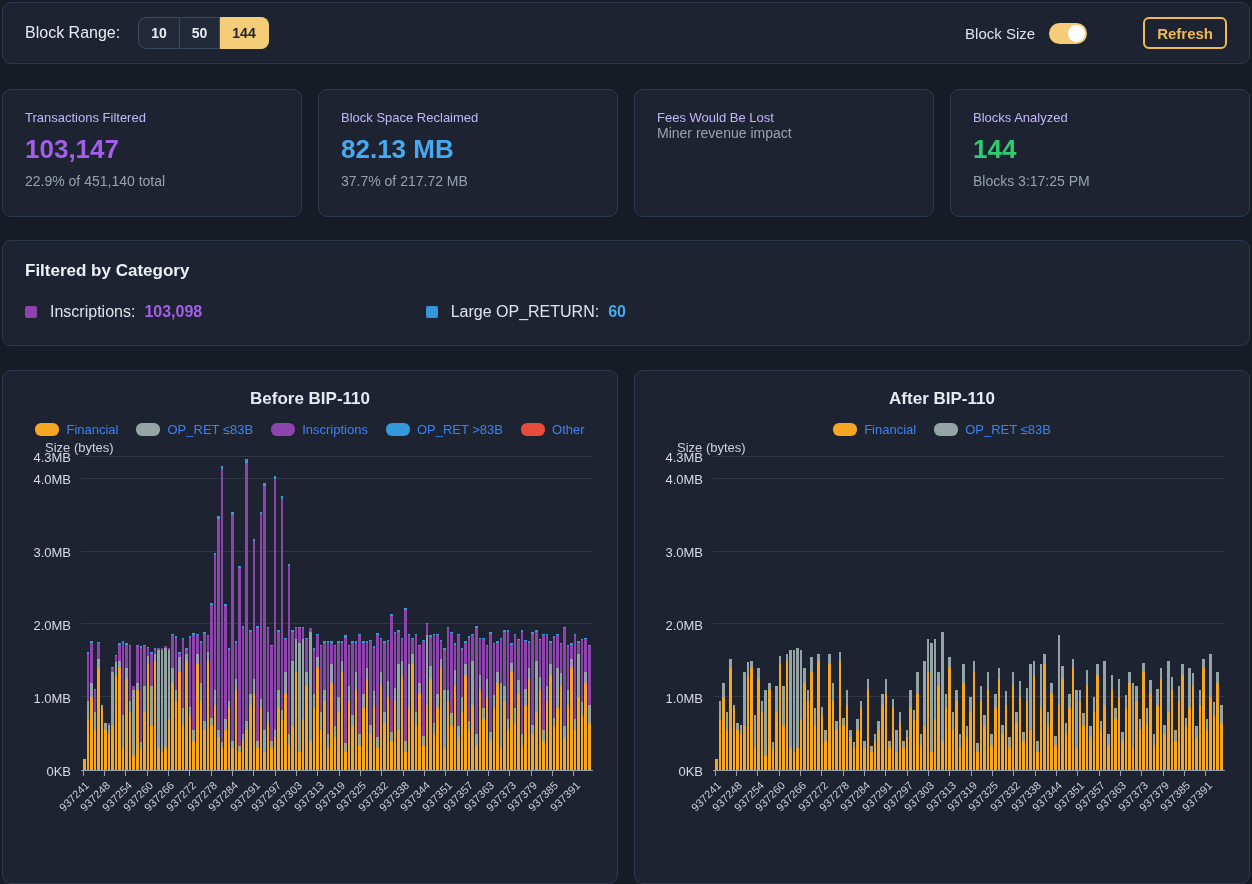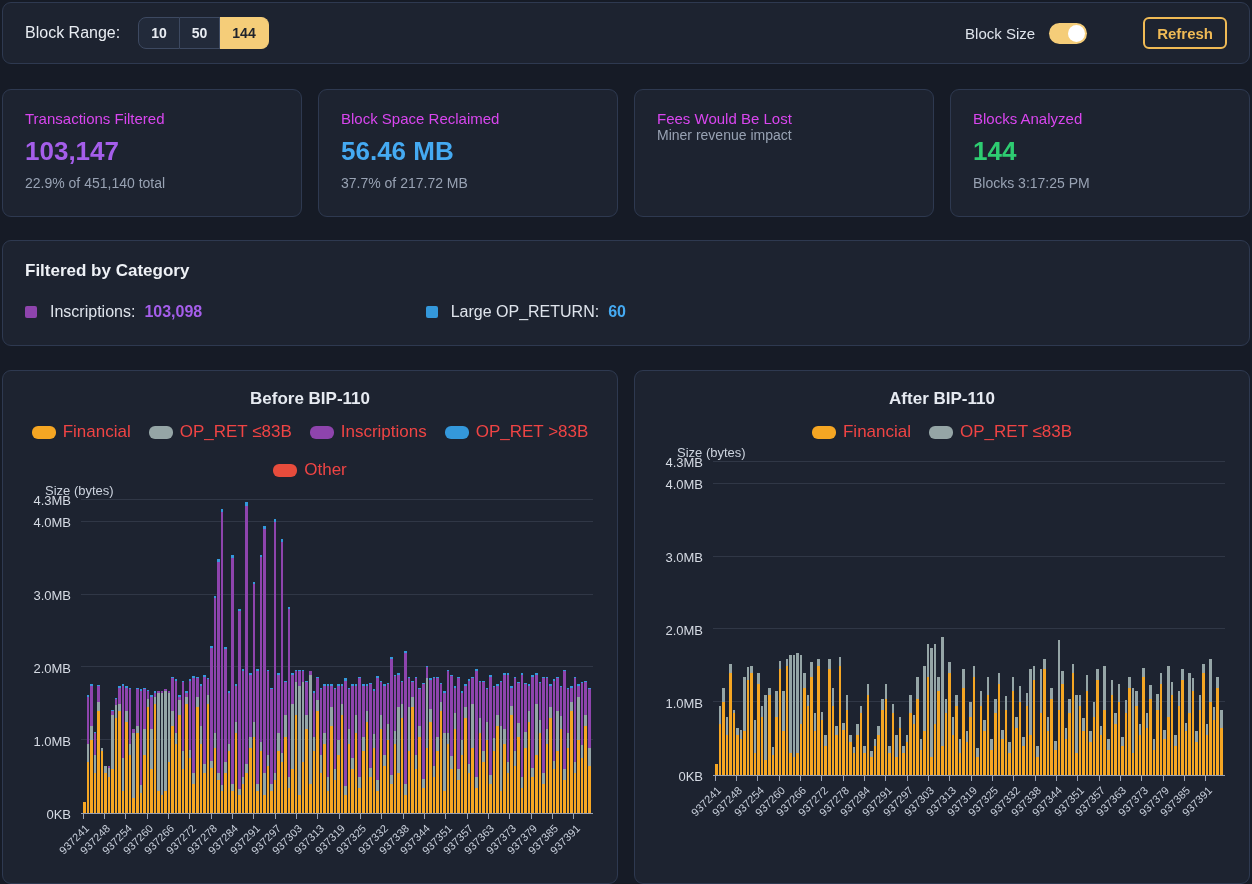--- a/index.html
+++ b/index.html
@@ -53,21 +53,21 @@
     border:2px solid #efba55; border-radius:6px;
     color:#efba55; font-size:15px; font-weight:bold;
     cursor:pointer; font-family:inherit;
   }
   
   .stats-row {
     margin-top:25px;
     display:grid; grid-template-columns:repeat(4,1fr); gap:16px;
   }
   .stat-card { height:128px; padding:20px 22px; }
-  .stat-title { font-size:15px; color:#d946ef; }
+  .stat-title { font-size:13px; color:#c4b5fd; }
   .stat-value { font-size:26px; font-weight:bold; margin:9px 0 8px; }
   .stat-sub { font-size:14px; color:#98a2b3; }
   
   .cat-panel { margin-top:23px; padding:20px 22px 24px; }
   .cat-title { font-size:17px; font-weight:bold; color:#eef1f6; }
   .cat-items { margin-top:22px; display:grid; grid-template-columns:1fr 1fr 1fr; }
   .cat-item { display:flex; align-items:center; font-size:16px; color:#dfe4ec; }
   .cat-swatch { width:12px; height:12px; border-radius:2px; margin-right:13px; flex:none; }
   .cat-value { font-weight:bold; margin-left:9px; }
   
@@ -77,21 +77,21 @@
     height:514px;
   }
   .chart-panel { padding:18px 14px 0 14px; overflow:hidden; }
   .chart-title { text-align:center; font-size:17px; font-weight:bold; color:#e6eaf1; }
   .chart-legend {
     margin-top:13px;
     display:flex; justify-content:center; align-items:center; gap:18px; flex-wrap:wrap;
   }
   .legend-item { display:flex; align-items:center; gap:7px; cursor:pointer; }
   .legend-swatch { width:24px; height:13px; border-radius:6px; flex:none; }
-  .legend-label { font-size:17px; color:#ef4444; }
+  .legend-label { font-size:13px; color:#3b82f6; }
   .y-axis-title { margin:3px 0 2px 28px; font-size:13px; color:#ccd3de; }
   .chart-body { display:flex; }
   .y-axis { width:64px; position:relative; height:314px; flex:none; }
   .y-tick-label {
     position:absolute; right:10px; transform:translateY(50%);
     font-size:13px; color:#d5dae3; white-space:nowrap;
   }
   .plot {
     flex:1; position:relative; height:314px;
     border-bottom:1px solid #98a1b3; margin-right:10px;
@@ -134,21 +134,21 @@
   </div>
 
   <div class="stats-row">
     <div class="panel stat-card">
       <div class="stat-title">Transactions Filtered</div>
       <div class="stat-value" style="color: rgb(165, 94, 234);">103,147</div>
       <div class="stat-sub">22.9% of 451,140 total</div>
     </div>
     <div class="panel stat-card">
       <div class="stat-title">Block Space Reclaimed</div>
-      <div class="stat-value" style="color: rgb(69, 170, 242);">56.46 MB</div>
+      <div class="stat-value" style="color: rgb(69, 170, 242);">82.13 MB</div>
       <div class="stat-sub">37.7% of 217.72 MB</div>
     </div>
     <div class="panel stat-card">
       <div class="stat-title">Fees Would Be Lost</div>
       <div class="stat-sub">Miner revenue impact</div>
     </div>
     <div class="panel stat-card">
       <div class="stat-title">Blocks Analyzed</div>
       <div class="stat-value" style="color: rgb(46, 204, 113);">144</div>
       <div class="stat-sub">Blocks 3:17:25 PM</div>

